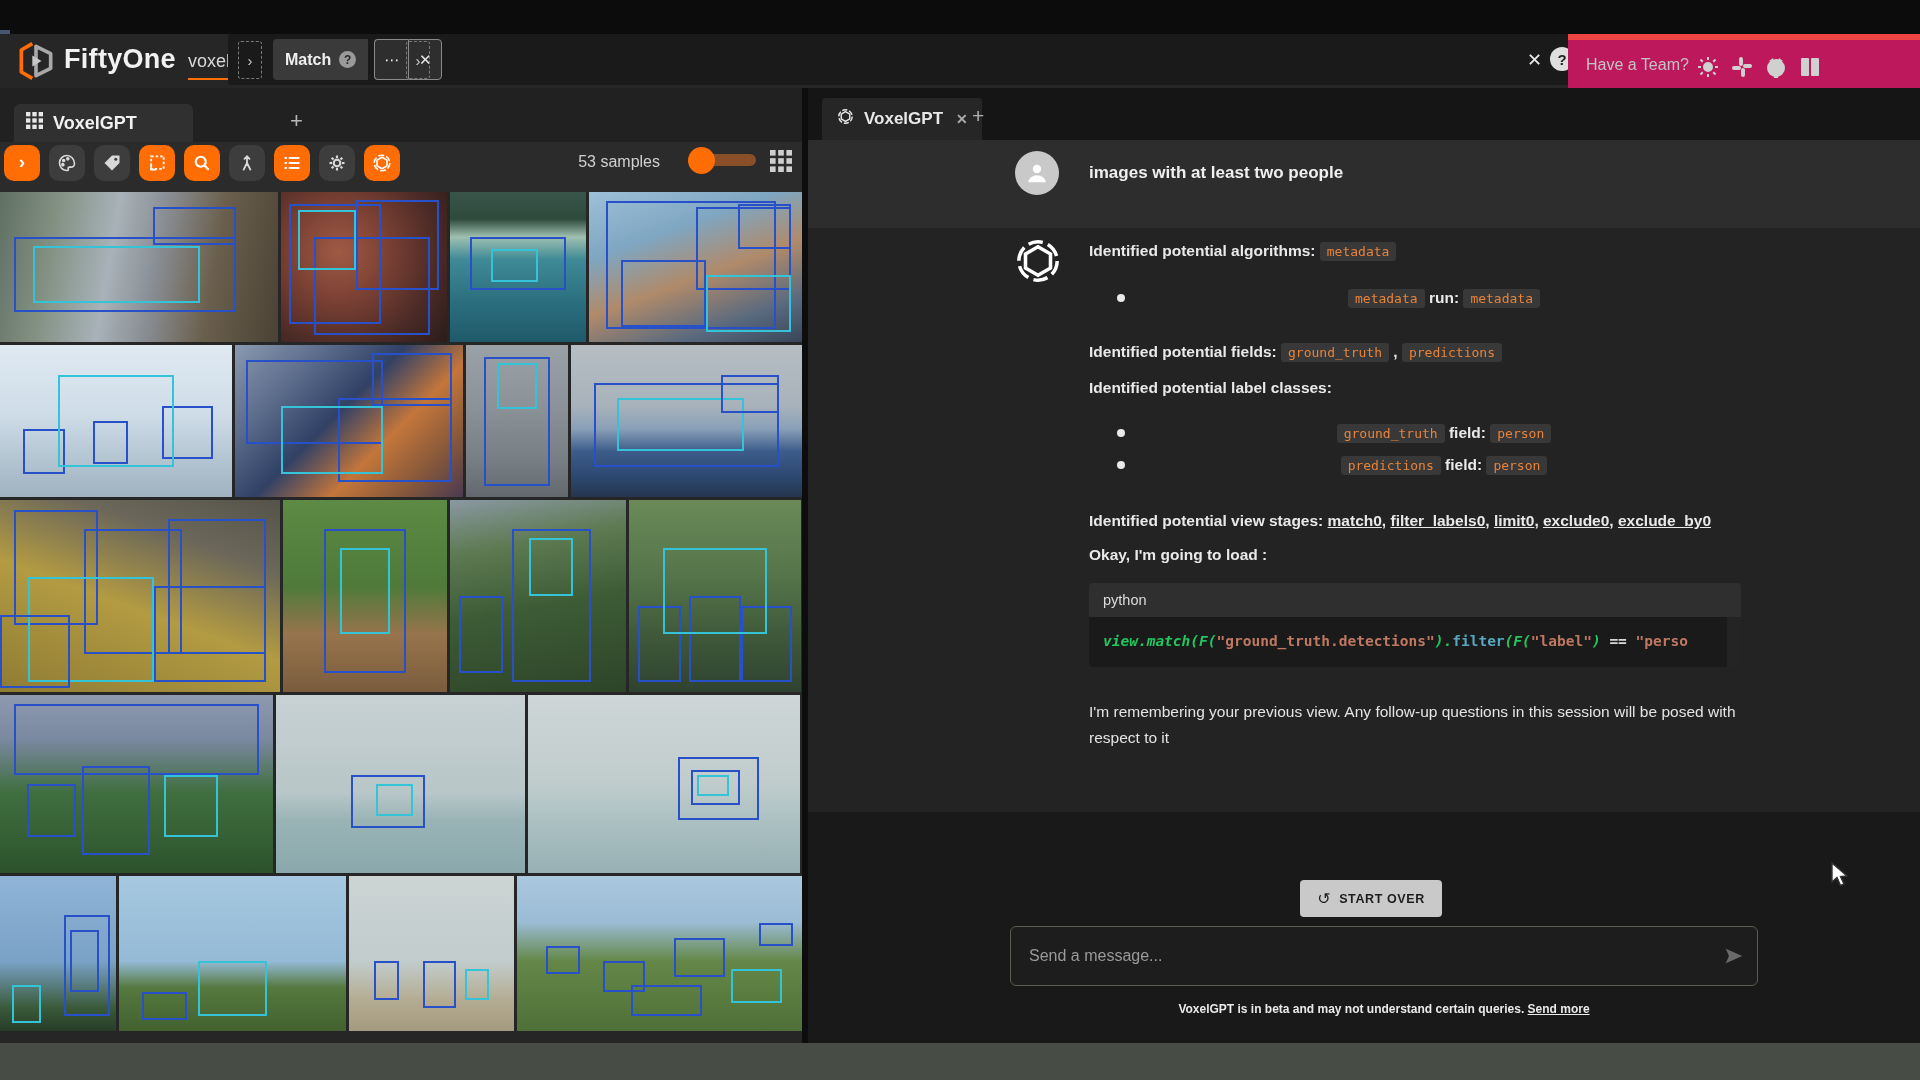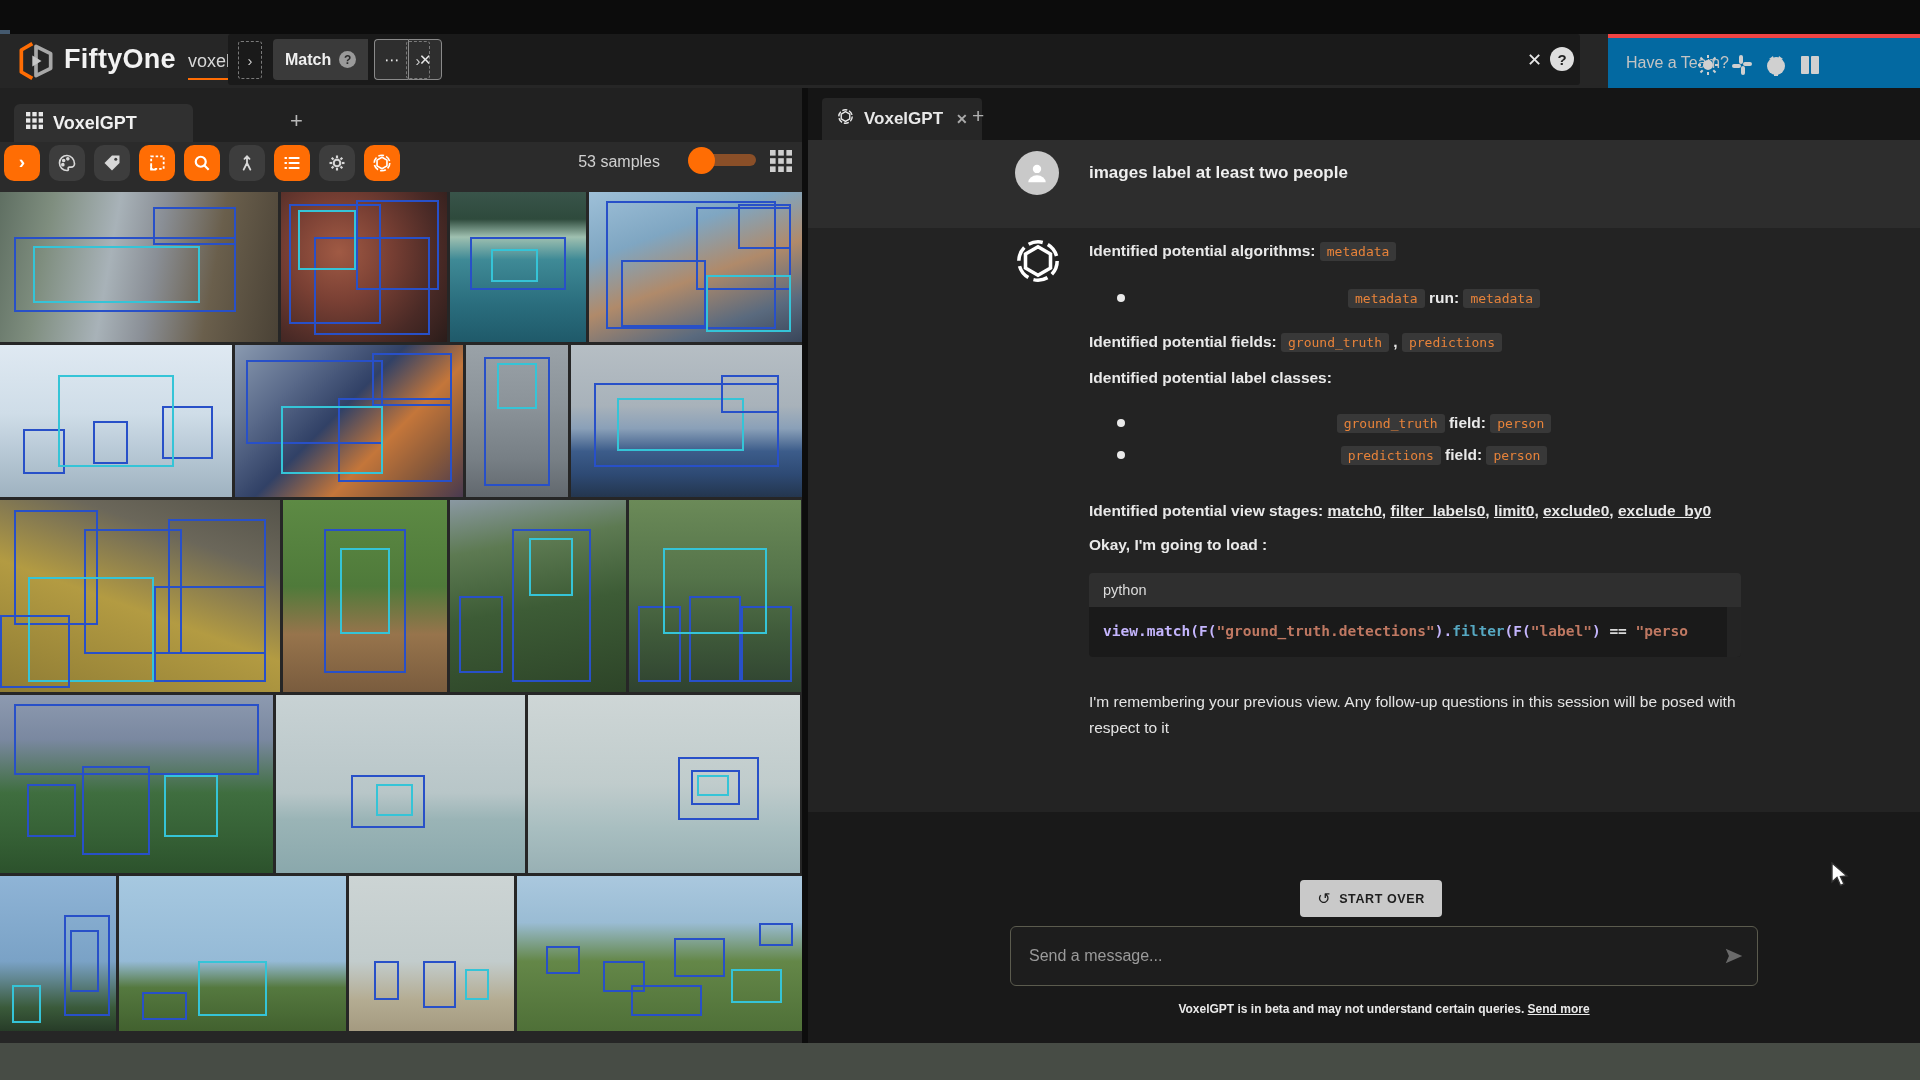--- a/index.html
+++ b/index.html
@@ -23,21 +23,21 @@
   .qmark { width:17px; height:17px; border-radius:50%; background:#9a9a9a; color:#2a2a2a; font-size:12px; font-weight:700;
     display:flex; align-items:center; justify-content:center; }
   .mini-btn { width:34px; border:1px solid #8a8a8a; background:#2e2e2e; color:#e8e8e8; font-size:15px;
     display:flex; align-items:center; justify-content:center; }
   .mini-btn.first { border-radius:4px 0 0 4px; border-right:none; margin-left:6px; }
   .mini-btn.last { border-radius:0 4px 4px 0; }
   .header-right { position:absolute; right:0; top:0; height:54px; }
   .hx { position:absolute; top:15px; color:#e8e8e8; font-size:18px; cursor:default; }
   .help-circle { position:absolute; top:13px; width:24px; height:24px; border-radius:50%; background:#dedede; color:#222;
     font-weight:700; font-size:15px; display:flex; align-items:center; justify-content:center; }
-  .team-zone { position:absolute; right:0; top:0; width:312px; height:54px; background:#0369a1; border-top:4px solid #ef4444; }
+  .team-zone { position:absolute; right:0; top:0; width:352px; height:54px; background:#be185d; border-top:6px solid #ef4444; }
   .have-team { position:absolute; left:18px; top:16px; color:#c4c4c4; font-size:16px; }
   .hicon { position:absolute; top:15px; width:24px; height:24px; }
 
   
   #left-panel { position:absolute; left:0; top:88px; width:802px; height:955px; background:#2b2b2b; }
   .ltabbar { position:absolute; left:0; top:0; width:802px; height:54px; background:#212121; }
   .ltab { position:absolute; left:14px; top:16px; height:38px; background:#303030; border-radius:6px 6px 0 0;
     display:flex; align-items:center; gap:10px; padding:0 56px 0 12px; color:#f0f0f0; font-size:18px; font-weight:600; }
   .ltab-plus { position:absolute; left:290px; top:20px; color:#b8b8b8; font-size:22px; font-weight:400; }
   .toolbar { position:absolute; left:4px; top:57px; height:38px; display:flex; gap:9px; }
@@ -76,21 +76,21 @@
     background:#383838; border-radius:3px; padding:2px 7px; }
   .gbullets { list-style:none; margin-left:28px;text-align:center; }
   .gbullets li { position:relative; padding-left:22px; line-height:24px; }
   .gbullets li::before { content:""; position:absolute; left:0; top:8px; width:8px; height:8px; border-radius:50%; background:#e9e9e9; }
   .stage-link { color:#e9e9e9; text-decoration:underline; cursor:pointer; }
   .codeblock { width:652px; border-radius:4px; overflow:hidden; }
   .code-head { background:#2f2f2f; color:#dcdcdc; font-size:14.5px; font-weight:400; padding:9px 14px; }
   .code-body { position:relative; background:#1a1a1a; padding:16px 14px 18px 14px;
     font-family:"DejaVu Sans Mono", monospace; font-size:14.5px; font-weight:700; white-space:nowrap; overflow:hidden; }
   .code-scroll { position:absolute; right:0; top:0; width:14px; height:100%; background:#242424; }
-  .tok-plain { color:#c4b5fd; } .tok-string { color:#bf7862; } .tok-func { color:#56a8c2; } .tok-op { color:#d8d8d8; }
+  .tok-plain { color:#22c55e;font-style:italic; } .tok-string { color:#bf7862; } .tok-func { color:#56a8c2; } .tok-op { color:#d8d8d8; }
   .memory-note { font-weight:400; color:#e4e4e4; line-height:26px; width:648px; }
   .chat-bottom { position:absolute; left:0; top:724px; width:1112px; height:231px; background:#191919; }
   .startover { position:absolute; left:492px; top:68px; width:142px; height:37px; background:#c9c9c9; border:none; border-radius:4px;
     color:#1e1e1e; font-size:12.5px; font-weight:700; letter-spacing:.6px; display:flex; align-items:center; justify-content:center; gap:8px; }
   .startover .ricon { font-size:16px; font-weight:400; }
   .inputbox { position:absolute; left:202px; top:114px; width:748px; height:60px; background:#1d1d1d;
     border:1px solid #5b5b4e; border-radius:6px; display:flex; align-items:center; }
   .inputbox input { flex:1; background:transparent; border:none; outline:none; color:#e0e0e0; font-size:16px; padding:0 18px;
     font-family:"Liberation Sans", sans-serif; }
   .inputbox input::placeholder { color:#9a9a9a; }
@@ -419,21 +419,21 @@
       <div class="rtab-plus">+</div>
     </div>
 
     <div class="user-row">
       <div class="avatar-user">
         <svg viewBox="0 0 24 24" width="28" height="28" fill="#ffffff">
           <circle cx="12" cy="8.5" r="3.6"></circle>
             <path d="M4.5 20 a7.5 6 0 0 1 15 0 z"></path>
         </svg>
       </div>
-      <div class="user-msg">images label at least two people</div>
+      <div class="user-msg">images with at least two people</div>
     </div>
 
     <div class="gpt-row">
       <div class="avatar-gpt">
         <svg viewBox="0 0 24 24" width="50" height="50" fill="none" stroke="#ffffff" stroke-width="1.7">
           <circle cx="12" cy="12" r="9.2" stroke-dasharray="7 2.6"></circle>
           <path d="M12 5.2 L18 8.6 L18 15.4 L12 18.8 L6 15.4 L6 8.6 Z"></path>
         </svg>
       </div>
       <div class="gpt-content">
@@ -441,21 +441,21 @@
           <span>Identified potential algorithms:</span>
           <span class="chip">metadata</span>
         </div>
         <ul class="gbullets" style="margin-top:23px">
           <li>
             <span class="chip">metadata</span>
             <span>run:</span>
             <span class="chip">metadata</span>
           </li>
         </ul>
-        <div class="gline" style="margin-top:20px">
+        <div class="gline" style="margin-top:30px">
           <span>Identified potential fields:</span>
           <span class="chip">ground_truth</span>
           <span>,</span>
           <span class="chip">predictions</span>
         </div>
         <div class="gline" style="margin-top:13px">Identified potential label classes:</div>
         <ul class="gbullets" style="margin-top:22px">
           <li style="margin-bottom:7px">
             <span class="chip">ground_truth</span>
             <span>field:</span>

